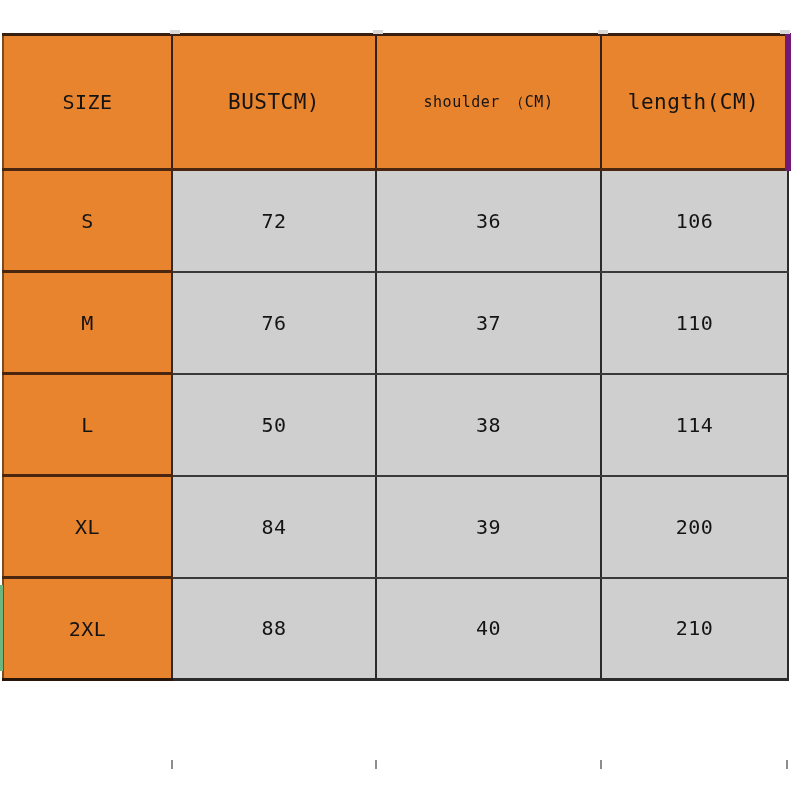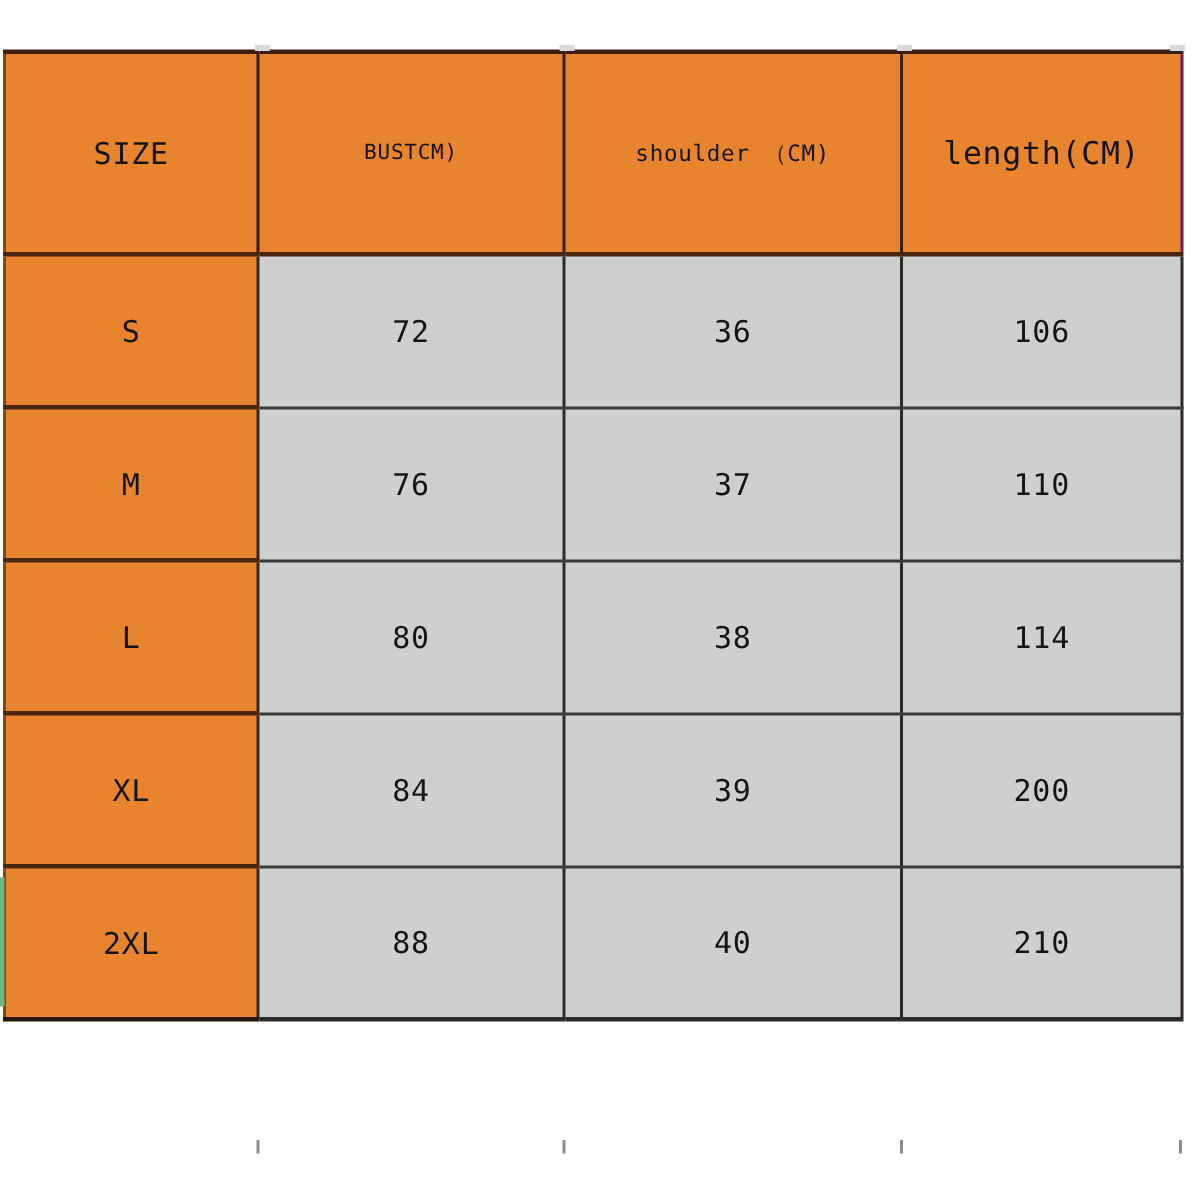--- a/index.html
+++ b/index.html
@@ -56,24 +56,24 @@
     background: #e8832e;
     font-size: 21px;
     border-top: 3px solid #3a1f10;
     border-bottom: 3px solid #4a2510;
     border-right: 2px solid #33211a;
   }
   tr.header-row th:first-child {
     border-left: 2px solid #7a4a22;
   }
   tr.header-row th:last-child {
-    border-right: 2px solid #701a75;
+    border-right: 6px solid #701a75;
   }
   tr.header-row th.h-size   { font-size: 20px; }
-  tr.header-row th.h-bust   { font-size: 14px; }
+  tr.header-row th.h-bust   { font-size: 21px; }
   tr.header-row th.h-should { font-size: 15px; }
   tr.header-row th.h-length { font-size: 21px; }
 
   
   tr.data-row td {
     height: 99px;
     font-size: 20px;
   }
 
   tr.data-row td.cell-size {
@@ -156,21 +156,21 @@
         <td class="cell-num">106</td>
       </tr>
       <tr class="data-row">
         <td class="cell-size">M</td>
         <td class="cell-num">76</td>
         <td class="cell-num">37</td>
         <td class="cell-num">110</td>
       </tr>
       <tr class="data-row">
         <td class="cell-size">L</td>
-        <td class="cell-num">80</td>
+        <td class="cell-num">50</td>
         <td class="cell-num">38</td>
         <td class="cell-num">114</td>
       </tr>
       <tr class="data-row">
         <td class="cell-size">XL</td>
         <td class="cell-num">84</td>
         <td class="cell-num">39</td>
         <td class="cell-num">200</td>
       </tr>
       <tr class="data-row">

